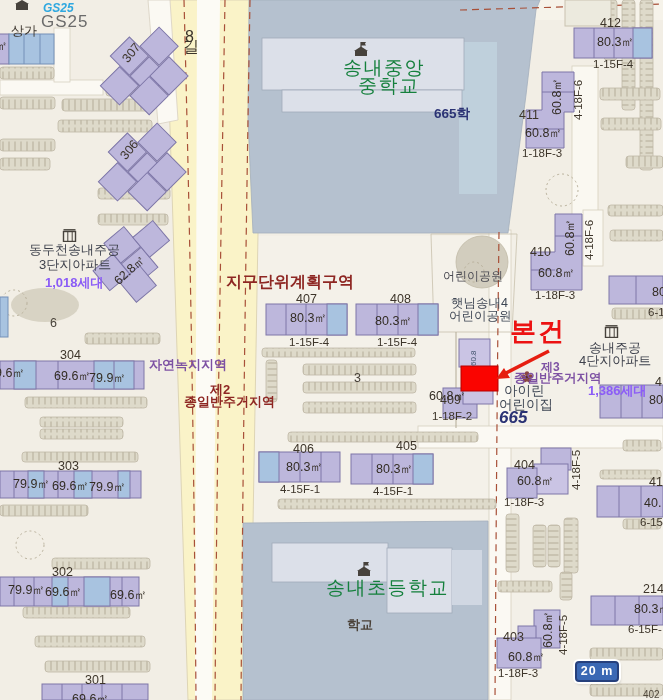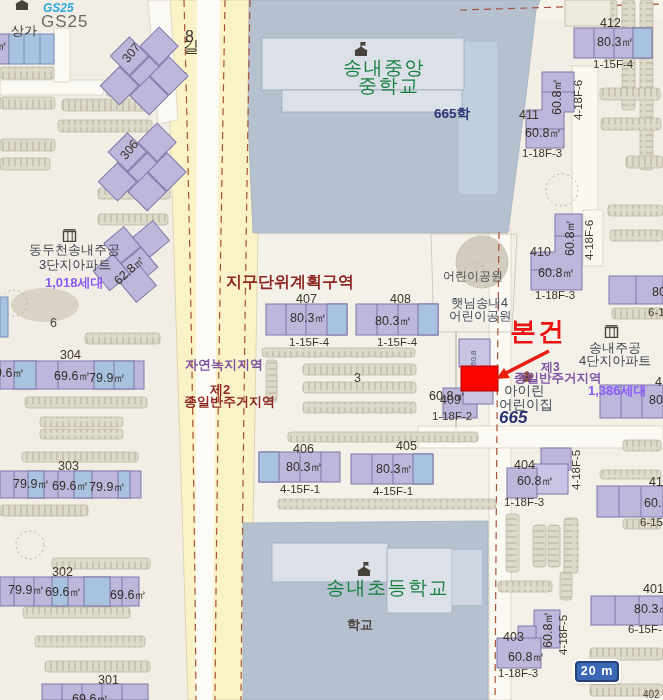--- a/index.html
+++ b/index.html
@@ -335,21 +335,21 @@
   <line x1="10.2" y1="2.5" x2="10.2" y2="12.5" stroke="#47423c" stroke-width="1"></line>
   <line x1="1.5" y1="0.8" x2="13.5" y2="0.8" stroke="#47423c" stroke-width="1.4"></line>
 </svg>
 <div class="t apt" style="left:29px;top:243px;">동두천송내주공</div>
 <div class="t apt" style="left:39px;top:258px;">3단지아파트</div>
 <div class="t pink" style="left:45px;top:276px;">1,018세대</div>
 <div class="t area diag2" style="left:112px;top:278px;">62.8㎡</div>
 <div class="t num" style="left:50px;top:317px;color:#4a443c;">6</div>
 
 <div class="t red" style="left:226px;top:274px;font-size:16px;">지구단위계획구역</div>
-<div class="t purple" style="left:149px;top:358px;font-size:13px;margin-left:36px;">자연녹지지역</div>
+<div class="t purple" style="left:149px;top:358px;font-size:13px;">자연녹지지역</div>
 <div class="t red" style="left:210px;top:383px;">제2</div>
 <div class="t red" style="left:184px;top:395px;">종일반주거지역</div>
 
 <div class="t num" style="left:296px;top:293px;">407</div>
 <div class="t area" style="left:290px;top:312px;">80.3㎡</div>
 <div class="t flr" style="left:289px;top:336px;">1-15F-4</div>
 <div class="t num" style="left:390px;top:293px;">408</div>
 <div class="t area" style="left:375px;top:315px;">80.3㎡</div>
 <div class="t flr" style="left:377px;top:336px;">1-15F-4</div>
 
@@ -358,21 +358,21 @@
 <div class="t area" style="left:54px;top:370px;">69.6㎡</div>
 <div class="t area" style="left:89px;top:372px;">79.9㎡</div>
 <div class="t num" style="left:58px;top:460px;">303</div>
 <div class="t area" style="left:13px;top:478px;">79.9㎡</div>
 <div class="t area" style="left:52px;top:480px;">69.6㎡</div>
 <div class="t area" style="left:89px;top:481px;">79.9㎡</div>
 <div class="t num" style="left:52px;top:566px;">302</div>
 <div class="t area" style="left:8px;top:584px;">79.9㎡</div>
 <div class="t area" style="left:45px;top:586px;">69.6㎡</div>
 <div class="t area" style="left:110px;top:589px;">69.6㎡</div>
-<div class="t num" style="left:85px;top:674px;margin-left:13px;">301</div>
+<div class="t num" style="left:85px;top:674px;">301</div>
 <div class="t area" style="left:72px;top:693px;">69.6㎡</div>
 
 <div class="t num" style="left:354px;top:372px;color:#474038;">3</div>
 
 <div class="t" style="left:443px;top:270px;font-size:12px;color:#4a4a52;">어린이공원</div>
 <div class="t slate" style="left:451px;top:297px;font-size:12.5px;">햇님송내4</div>
 <div class="t slate" style="left:449px;top:310px;font-size:12.5px;">어린이공원</div>
 
 <div class="t subject" style="left:510px;top:318px;">본건</div>
 
@@ -409,21 +409,21 @@
 <div class="t num" style="left:530px;top:246px;">410</div>
 <div class="t area" style="left:538px;top:267px;">60.8㎡</div>
 <div class="t flr" style="left:535px;top:289px;">1-18F-3</div>
 <div class="t flr v" style="left:583px;top:260px;">4-18F-6</div>
 
 <div class="t area" style="left:652px;top:286px;">80</div>
 <div class="t flr" style="left:648px;top:306px;">6-1</div>
 <div class="t num" style="left:655px;top:376px;">4</div>
 <div class="t area" style="left:649px;top:394px;">80</div>
 <div class="t num" style="left:649px;top:476px;">41</div>
-<div class="t area" style="left:644px;top:497px;">60.</div>
+<div class="t area" style="left:644px;top:497px;">40.</div>
 <div class="t flr" style="left:640px;top:516px;">6-15</div>
 
 <div class="t num" style="left:293px;top:443px;">406</div>
 <div class="t area" style="left:286px;top:461px;">80.3㎡</div>
 <div class="t flr" style="left:280px;top:483px;">4-15F-1</div>
 <div class="t num" style="left:383px;top:440px;margin-left:13px;">405</div>
 <div class="t area" style="left:376px;top:463px;">80.3㎡</div>
 <div class="t flr" style="left:373px;top:485px;">4-15F-1</div>
 
 <svg class="ic" style="left:356px;top:562px;" width="16" height="14" viewBox="0 0 16 14">
@@ -439,20 +439,20 @@
 <div class="t area" style="left:517px;top:475px;">60.8㎡</div>
 <div class="t flr" style="left:504px;top:496px;">1-18F-3</div>
 <div class="t flr v" style="left:570px;top:490px;">4-18F-5</div>
 
 <div class="t num" style="left:503px;top:631px;">403</div>
 <div class="t area v" style="left:542px;top:648px;">60.8㎡</div>
 <div class="t area" style="left:508px;top:651px;">60.8㎡</div>
 <div class="t flr" style="left:498px;top:667px;">1-18F-3</div>
 <div class="t flr v" style="left:557px;top:655px;">4-18F-5</div>
 
-<div class="t num" style="left:643px;top:583px;">401</div>
+<div class="t num" style="left:643px;top:583px;">214</div>
 <div class="t area" style="left:634px;top:603px;">80.3㎡</div>
 <div class="t flr" style="left:628px;top:623px;">6-15F-</div>
 <div class="t" style="left:643px;top:690px;font-size:10px;color:#50483c;">402</div>
 
 <div class="scalebar" style="left:575px;top:661px;">20 m</div>
 
 </div>
 
 </body></html>

